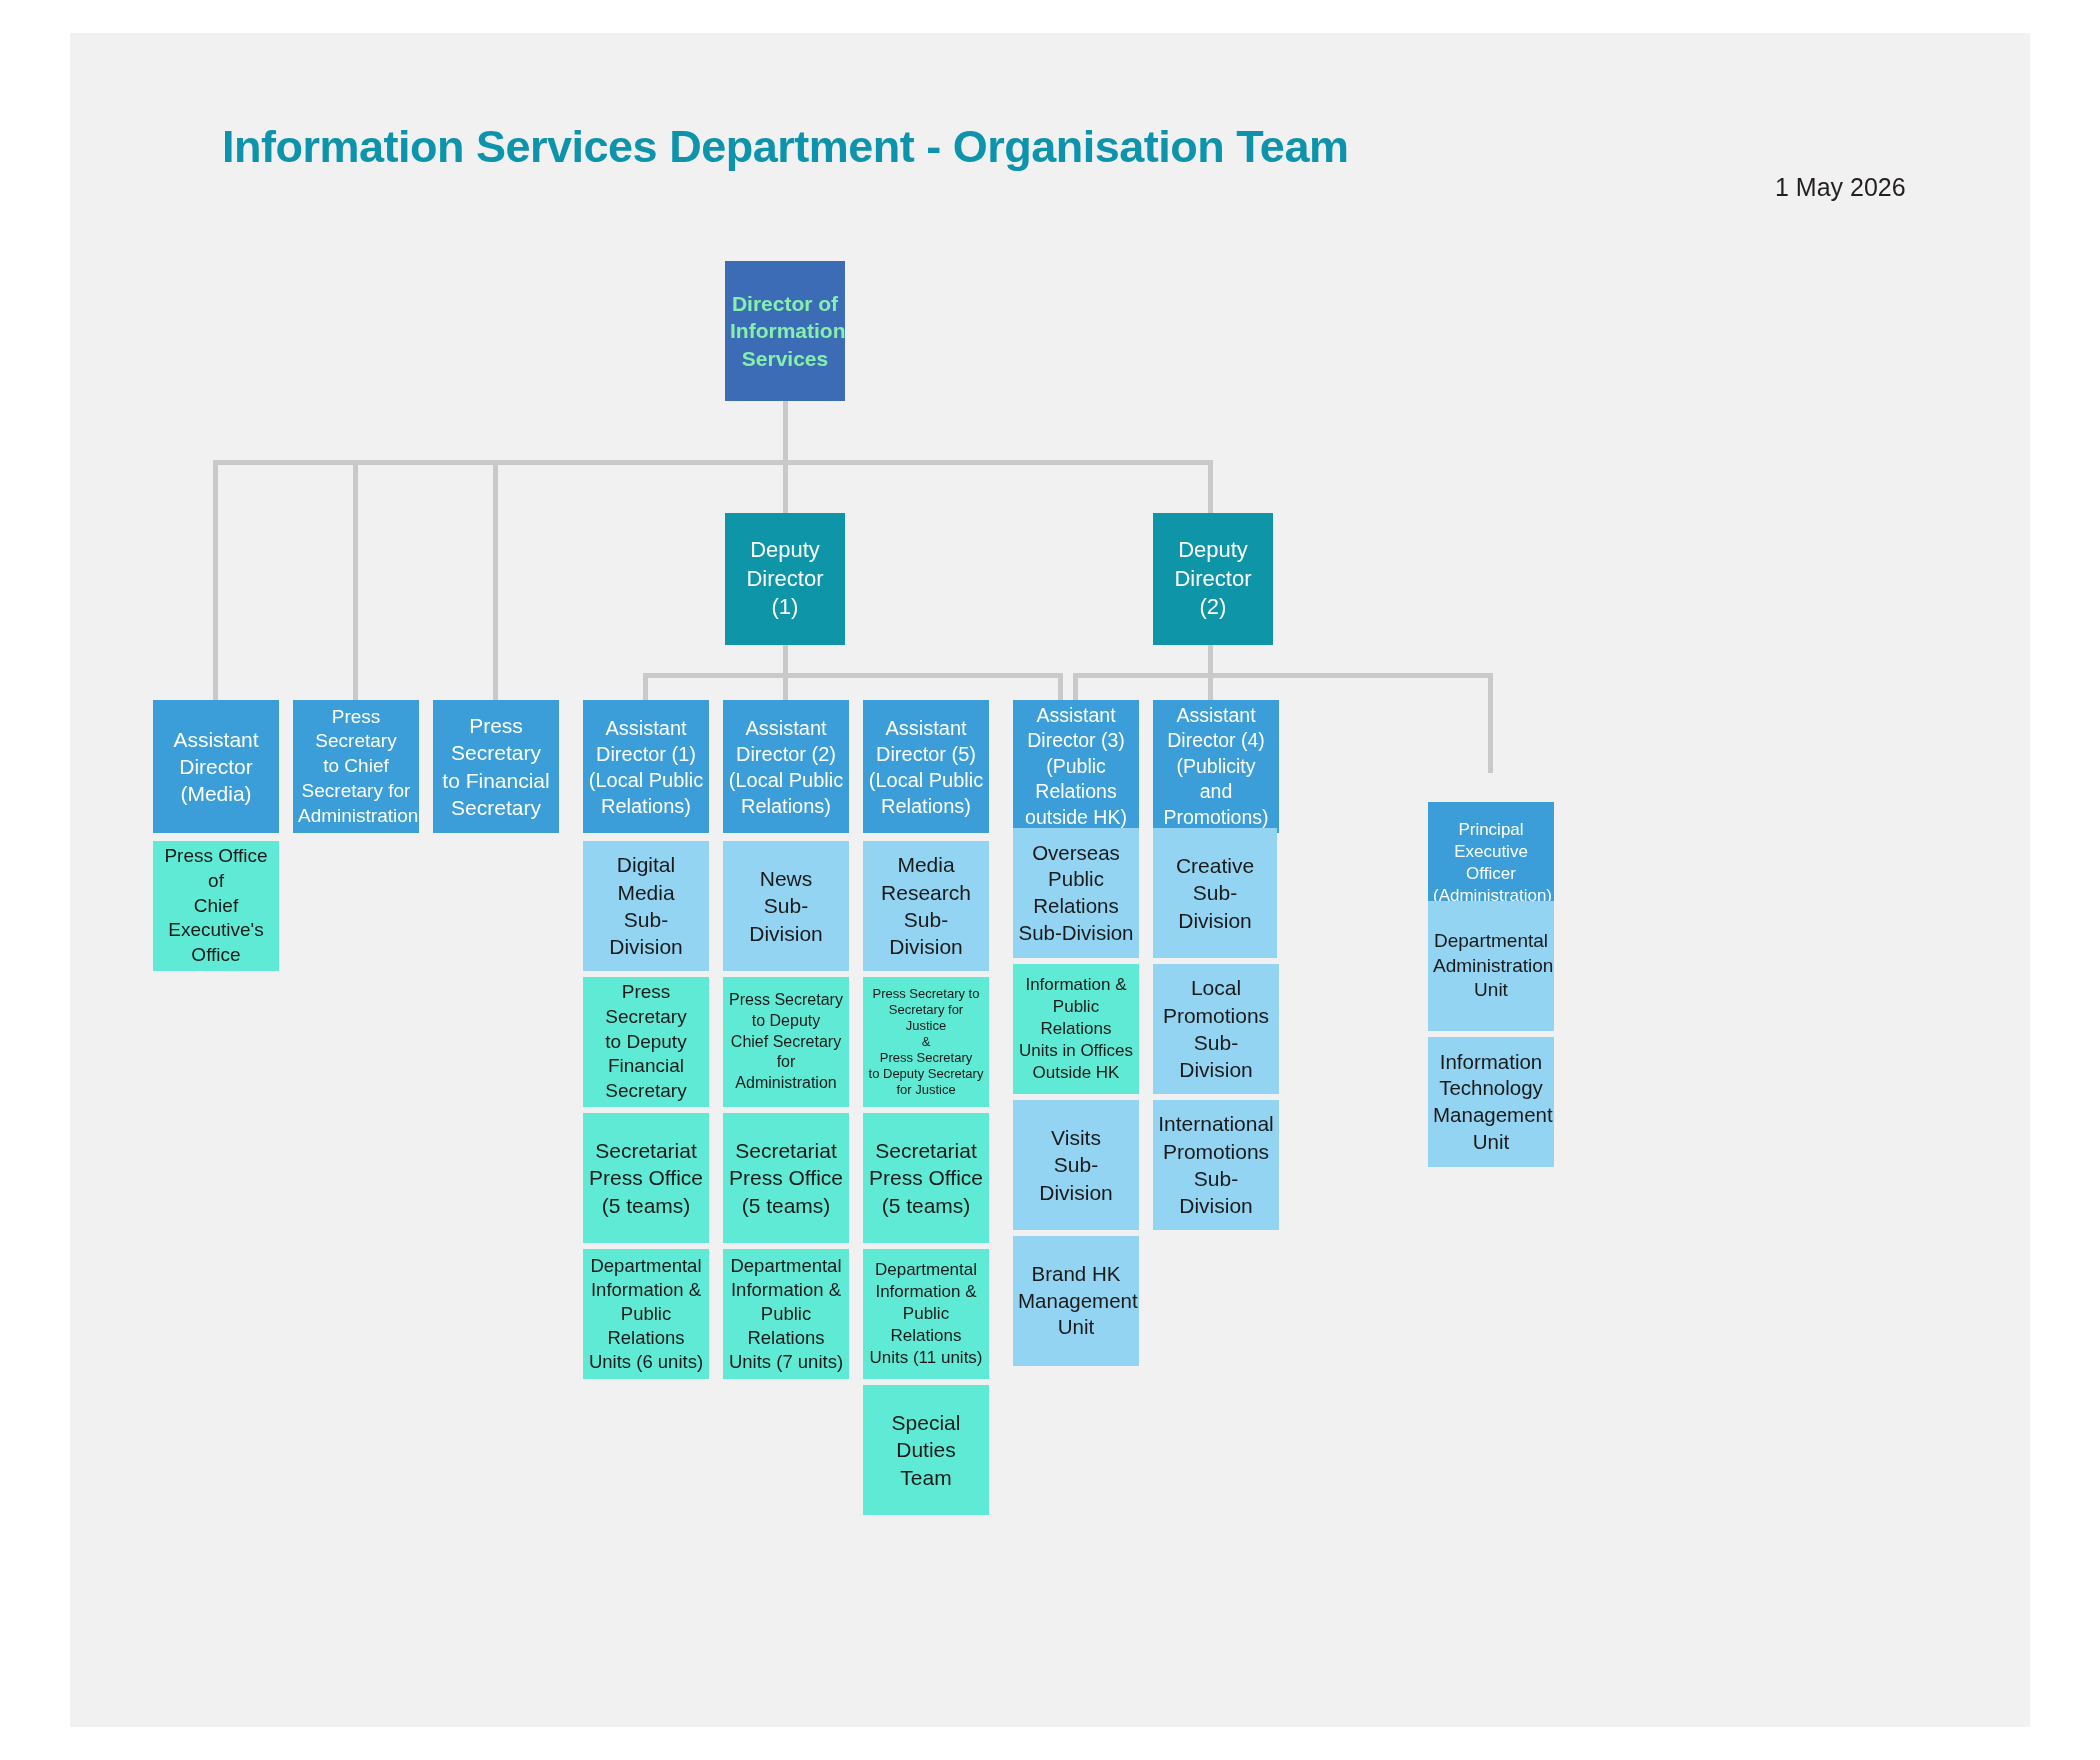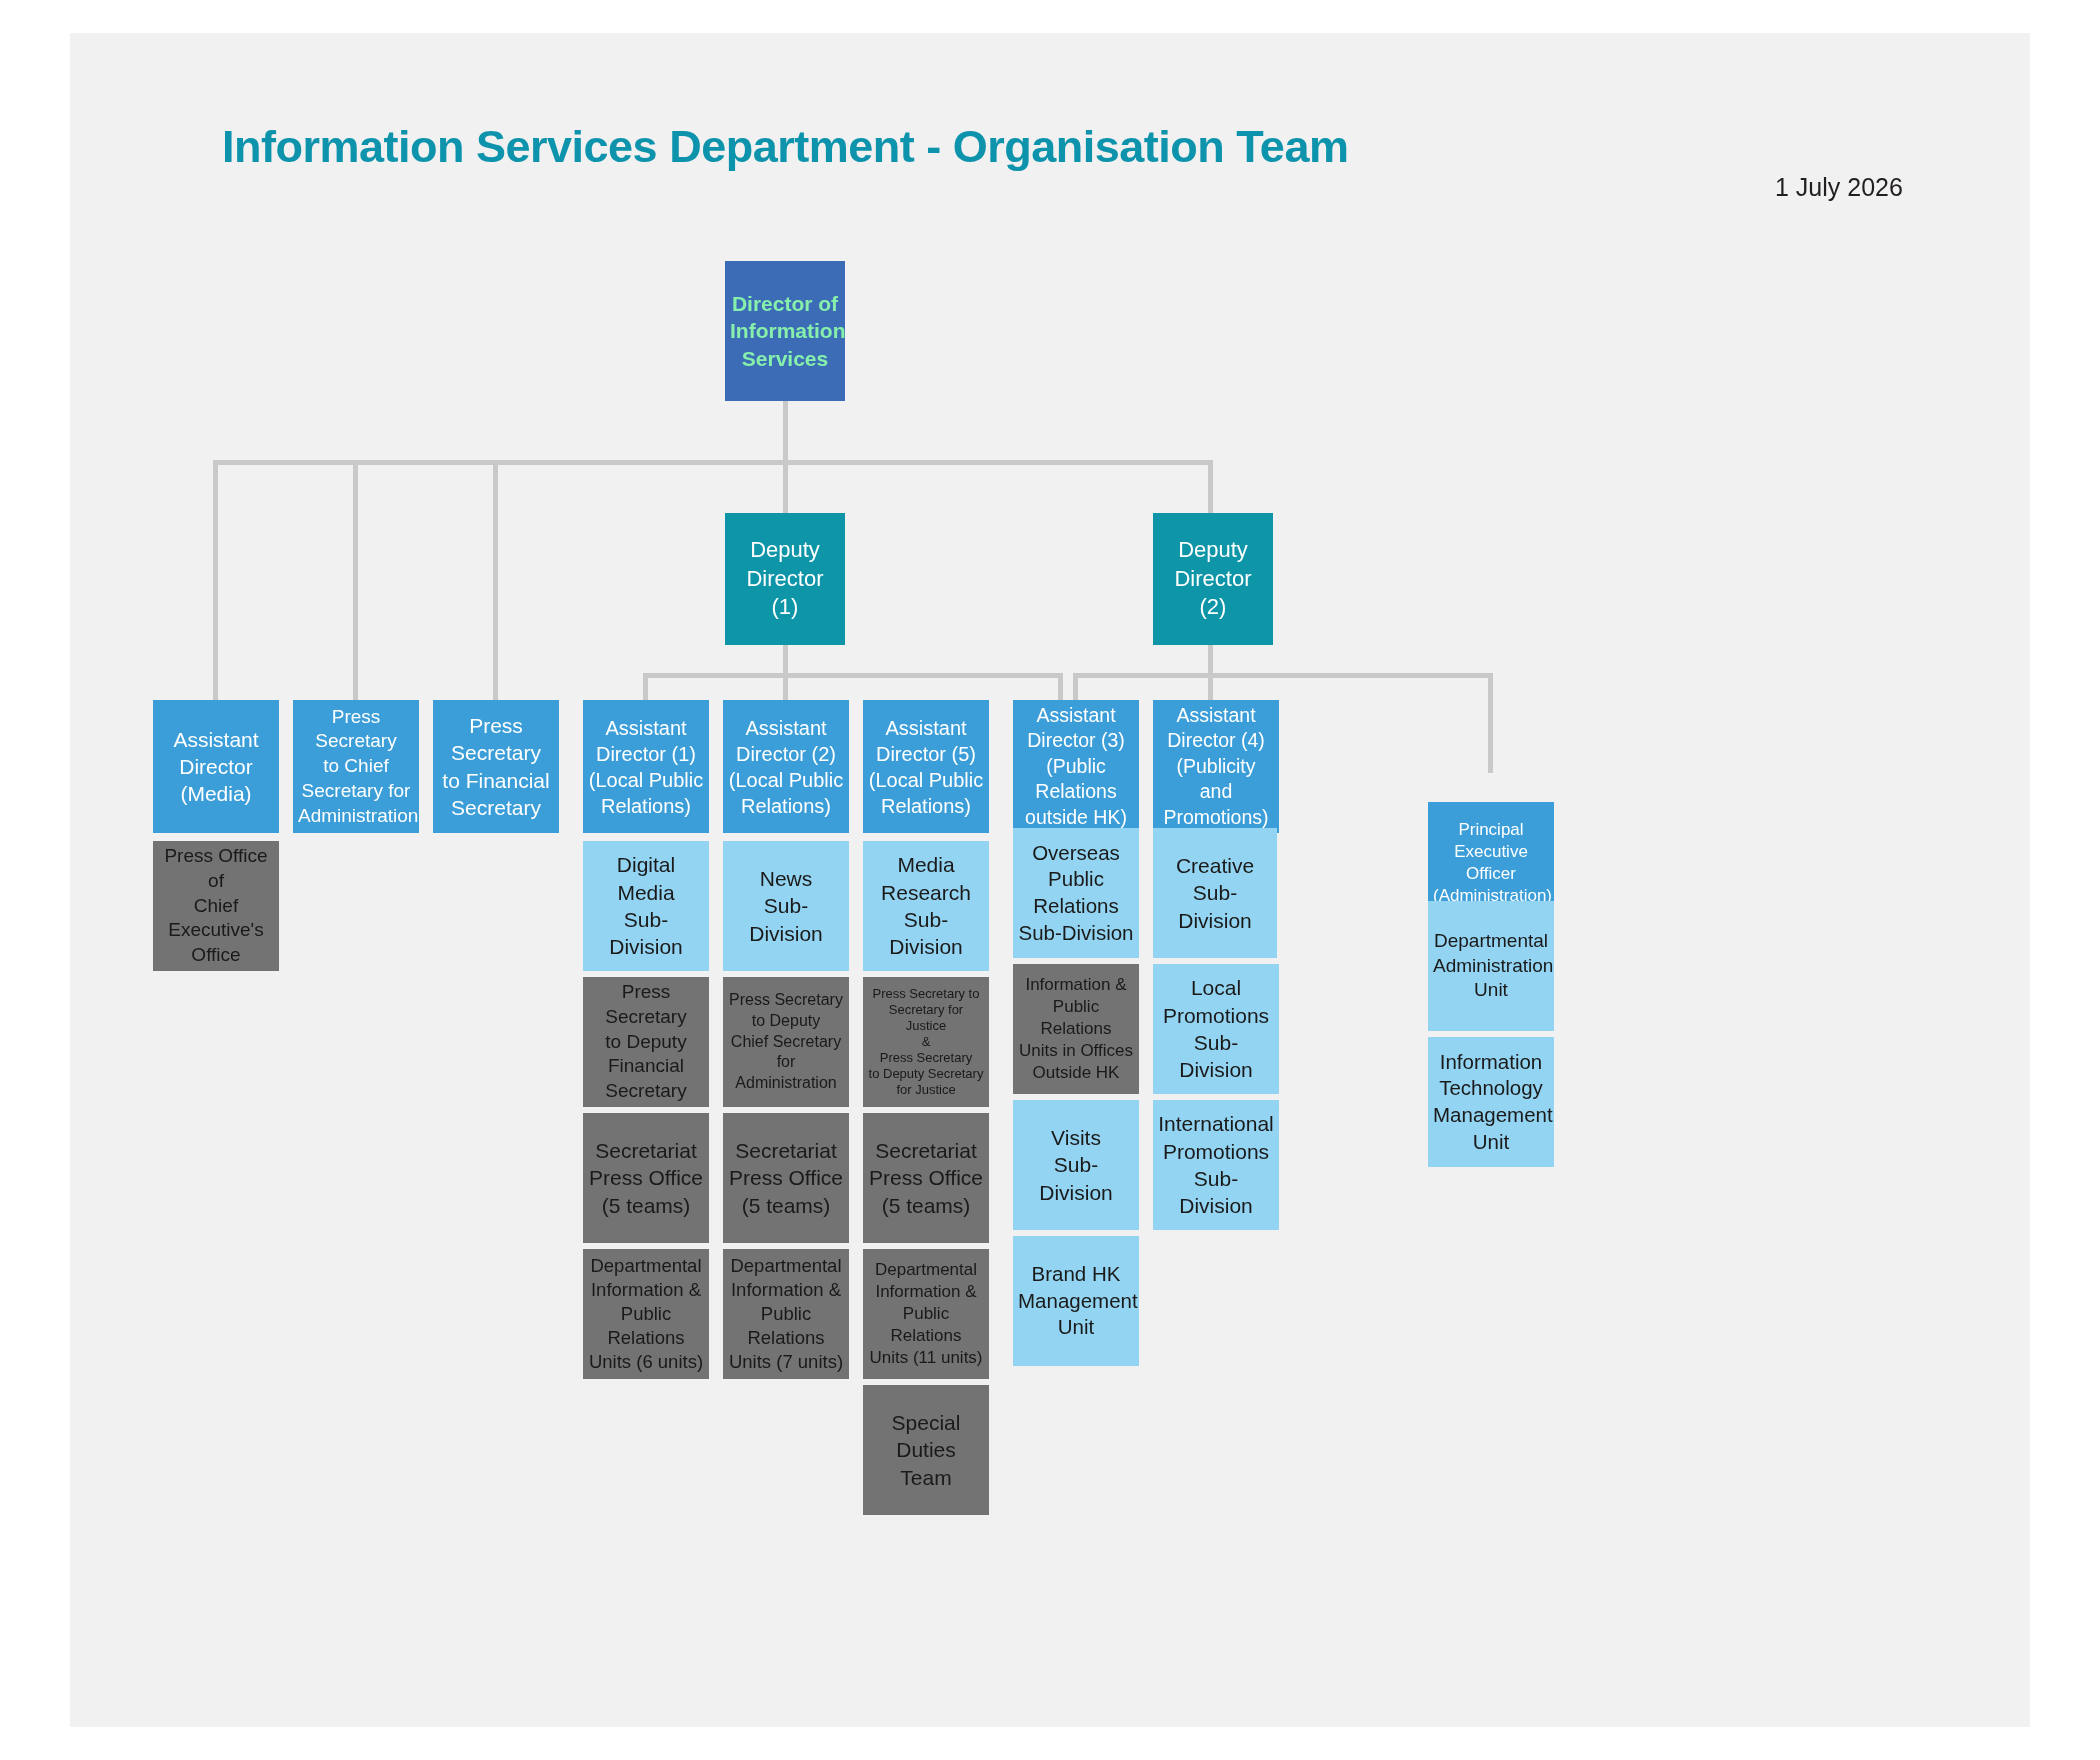--- a/index.html
+++ b/index.html
@@ -46,31 +46,31 @@
     text-align:center;
     line-height:1.30;
     padding:4px 5px;
   }
   .node span{display:block;width:100%;}
 
   .lvl-root{background:#3b6cb5;color:#86efac;font-weight:bold;font-size:24px;}
   .lvl-dd  {background:#0e96a8;color:#ffffff;font-weight:normal;font-size:22px;}
   .lvl-ad  {background:#3b9ed8;color:#ffffff;font-size:21px;}
   .lvl-sub {background:#93d4f2;color:#1a1a1a;font-size:21px;}
-  .lvl-grn {background:#737373;color:#1a1a1a;font-size:21px;}
+  .lvl-grn {background:#5eead4;color:#1a1a1a;font-size:21px;}
   .sm      {font-size:18px;line-height:1.22;}
 </style>
 </head>
 <body>
 
 <div id="canvas">
 <div id="stage">
 
   <div class="title">Information Services Department - Organisation Team</div>
-  <div class="date">1 July 2026</div>
+  <div class="date">1 May 2026</div>
 
   <div class="ln lnv" style="left:713px;top:368px;width:5px;height:59px;"></div>
 
   <div class="ln lnh" style="left:143px;top:427px;width:1000px;height:5px;"></div>
 
   <div class="ln lnv" style="left:143px;top:427px;width:5px;height:240px;"></div>
   <div class="ln lnv" style="left:283px;top:427px;width:5px;height:240px;"></div>
   <div class="ln lnv" style="left:423px;top:427px;width:5px;height:240px;"></div>
 
   <div class="ln lnv" style="left:713px;top:427px;width:5px;height:53px;"></div>

